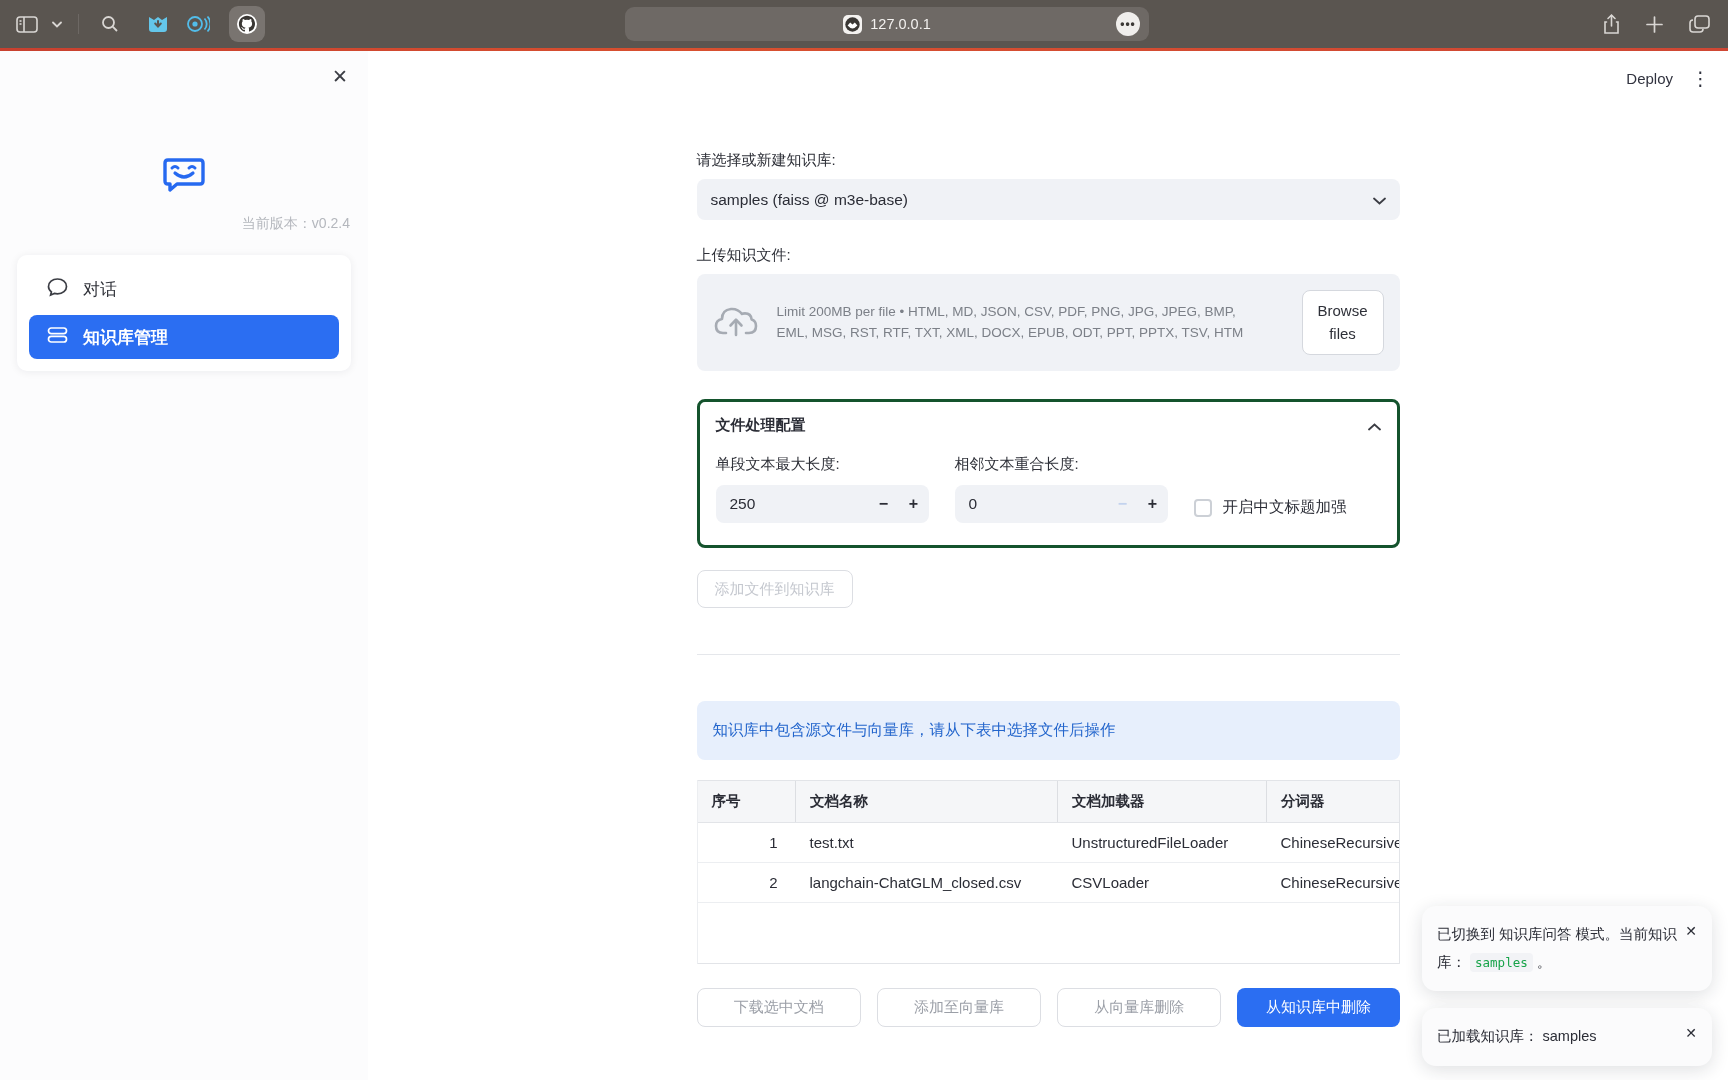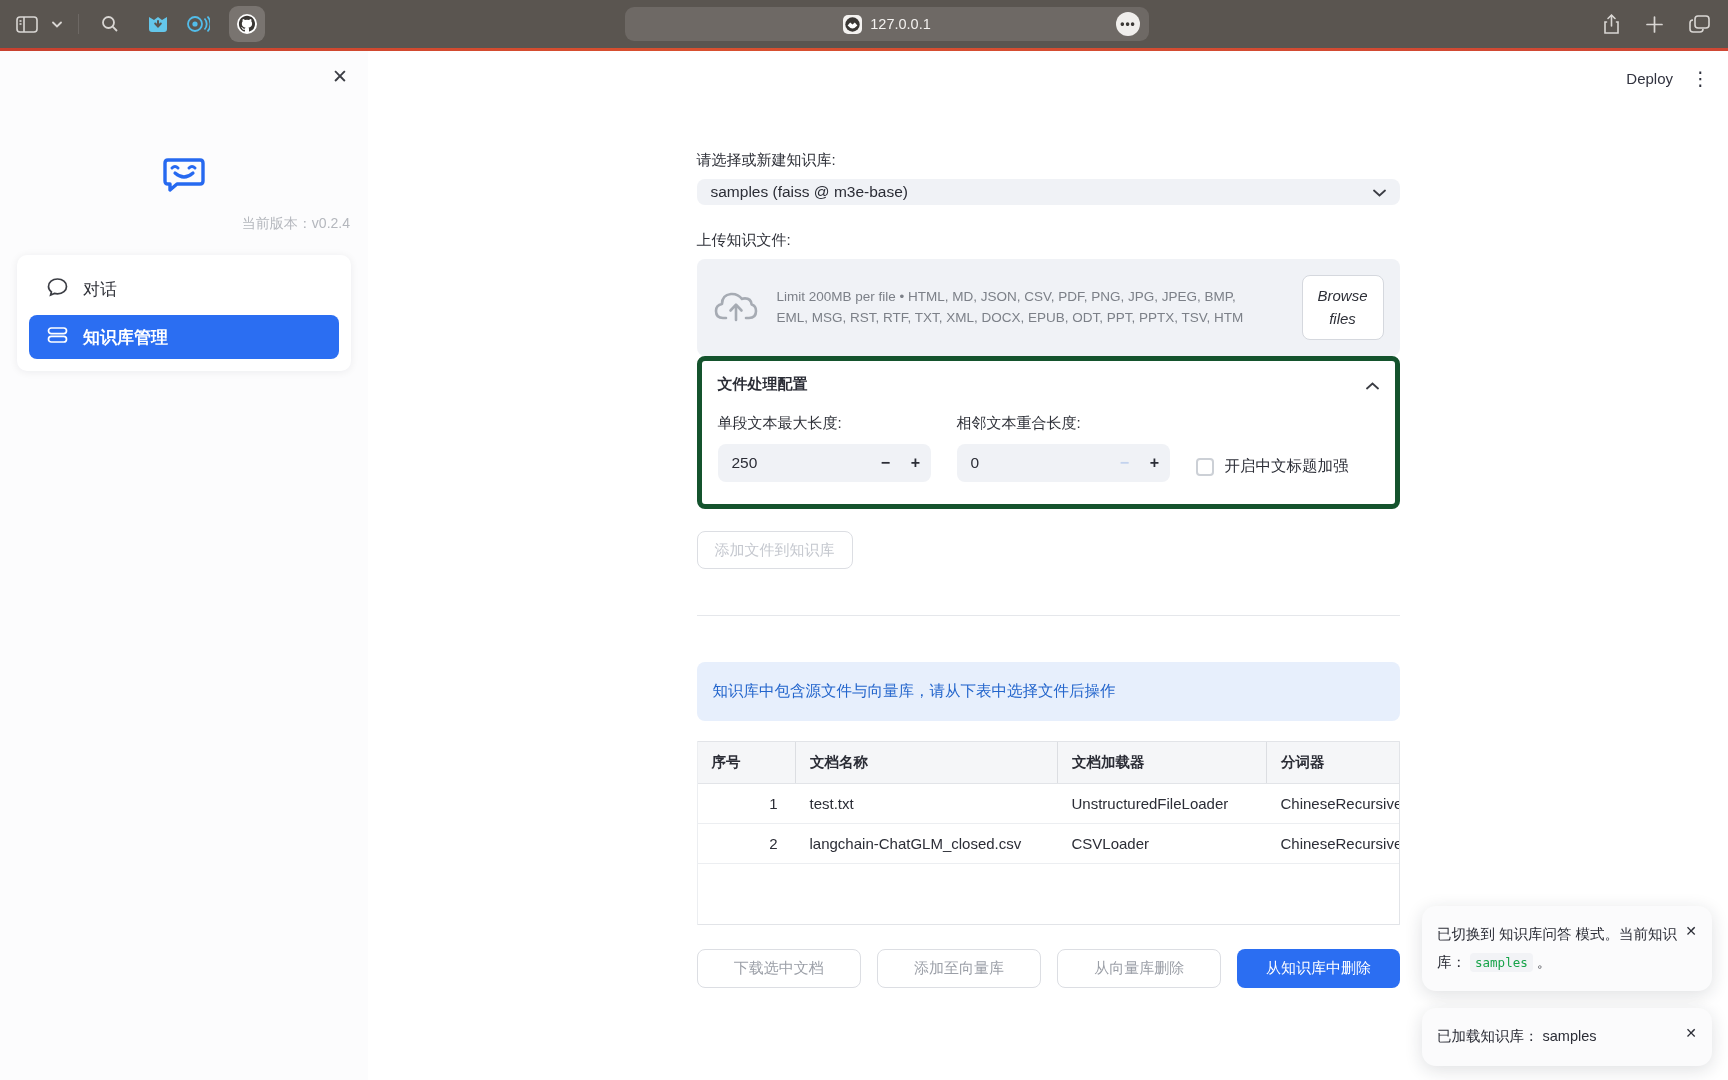--- a/index.html
+++ b/index.html
@@ -35,32 +35,32 @@
   .nav-item.active { background:#2b6ef2; color:#ffffff; font-weight:bold; margin-top:4px;text-align:right; }
 
   .main { flex:1; position:relative; }
   .deploy-row { position:absolute; top:18px; right:18px; display:flex; align-items:center; gap:18px; }
   .deploy-btn { font-size:15px; color:#31333f; background:none; border:none; cursor:pointer; }
   .kebab { font-size:19px; color:#31333f; cursor:pointer; line-height:1; }
 
   .content { width:703px; margin:0 auto; padding-top:100px; }
   .field-label { font-size:15px; color:#2e3038; margin-bottom:9px; }
 
-  .selectbox { height:26px; background:#f0f2f6; border-radius:8px; display:flex; align-items:center; padding:0 14px; cursor:pointer; }
+  .selectbox { height:41px; background:#f0f2f6; border-radius:8px; display:flex; align-items:center; padding:0 14px; cursor:pointer; }
   .selectbox .sel-text { flex:1; font-size:15.5px; color:#2b2d36; }
 
   .upload-label { margin-top:26px; }
   .uploader { margin-top:2px; background:#f0f2f6; border-radius:8px; padding:16px 16px; display:flex; align-items:center; gap:18px; }
   .up-texts { flex:1; }
   .up-title { font-size:16px; color:#2e3038; margin-bottom:7px; }
   .up-limit { font-size:13.5px; color:#7c8088; line-height:1.5; max-width:486px; }
   .browse-btn { background:#ffffff; border:1px solid #d5d8de; border-radius:8px; padding:9px 14px; font-size:15px; color:#2e3038;
-                width:82px; text-align:center; line-height:1.5; cursor:pointer;font-style:italic; }
-
-  .expander { border:5px solid #14532d; border-radius:8px; }
+                width:82px; text-align:center; line-height:1.5; cursor:pointer; }
+
+  .expander { margin-top:28px; border:3px solid #14532d; border-radius:8px; }
   .exp-head { display:flex; align-items:center; padding:14px 16px 12px 16px; cursor:pointer; }
   .exp-title { flex:1; font-size:15px; font-weight:bold; color:#2b2d36; }
   .exp-body { display:flex; align-items:flex-start; gap:26px; padding:8px 16px 22px 16px; }
   .num-group { width:213px; }
   .num-label { font-size:15px; color:#2e3038; margin-bottom:11px; }
   .num-input { height:38px; background:#f0f2f6; border-radius:8px; display:flex; align-items:center; padding-left:14px; }
   .num-value { flex:1; font-size:15.5px; color:#2b2d36; }
   .step-btn { width:30px; height:38px; background:none; border:none; font-size:16px; font-weight:bold; color:#2b2d36; cursor:pointer; }
   .step-btn.disabled { color:#c3d3ee; }
   .chk-row { display:flex; align-items:center; gap:11px; margin-top:42px; }

